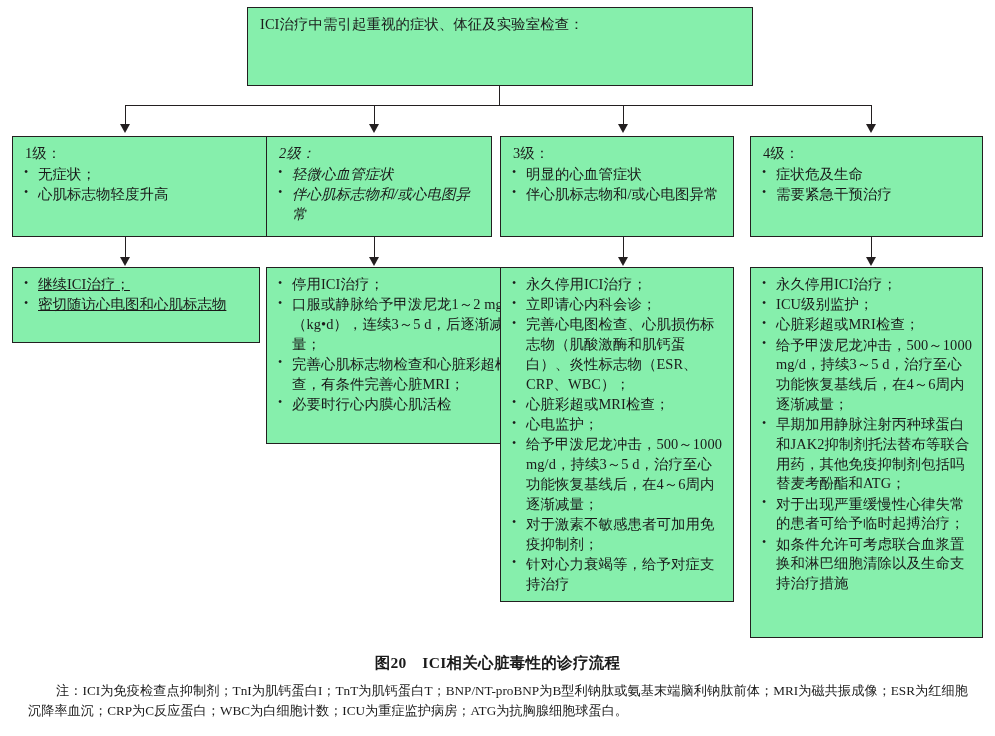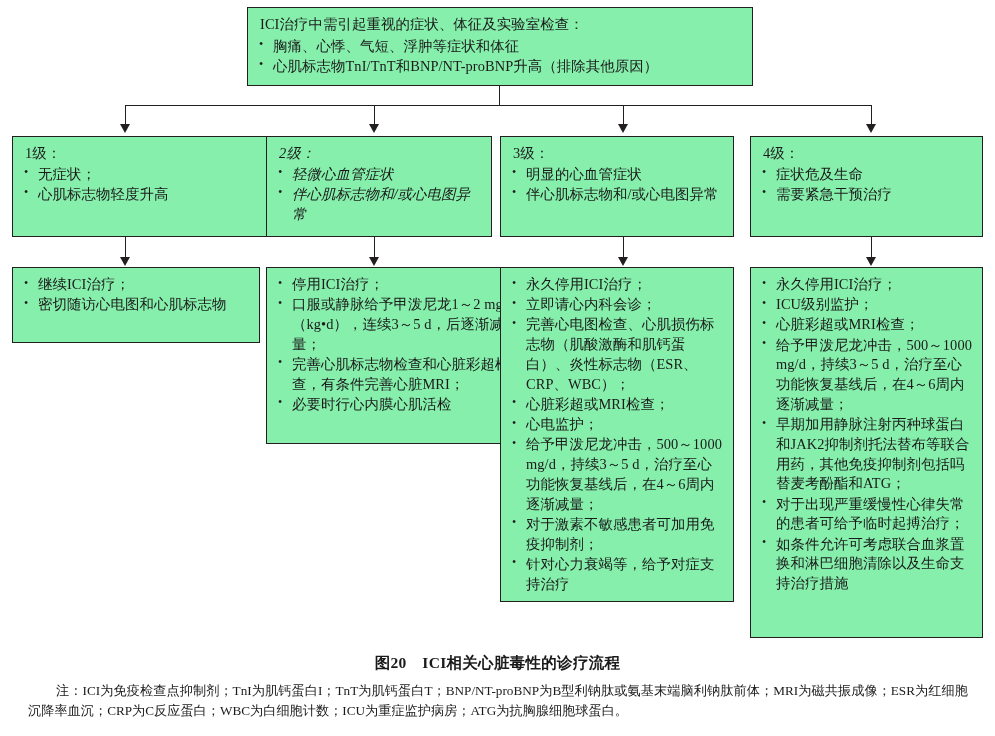--- a/index.html
+++ b/index.html
@@ -62,21 +62,21 @@
     top: 136px;
     height: 101px;
   }
   #grade-box-1 { left: 12px;  width: 256px; }
   #grade-box-2 { left: 266px; width: 226px; font-style: italic; }
   #grade-box-3 { left: 500px; width: 234px; }
   #grade-box-4 { left: 750px; width: 233px; }
 
   
   .tx-box { top: 267px; }
-  #tx-box-1 { left: 12px;  width: 248px; height: 76px; }
+  #tx-box-1 { left: 12px;  width: 248px; height: 76px; text-decoration: underline; }
   #tx-box-2 { left: 266px; width: 257px; height: 177px; }
   #tx-box-3 { left: 500px; width: 234px; height: 335px; }
   #tx-box-4 { left: 750px; width: 233px; height: 371px; }
 
   
   .ln {
     position: absolute;
     background: #231f20;
   }
   .ln.v { width: 1.4px; }
@@ -109,24 +109,20 @@
   }
   #note .indent { display: inline-block; width: 28px; }
 </style>
 </head>
 <body>
 
 <div id="flow">
 
   <div class="box" id="header-box">
     <div class="head">ICI治疗中需引起重视的症状、体征及实验室检查：</div>
-    <ul>
-      <li>胸痛、心悸、气短、浮肿等症状和体征</li>
-      <li>心肌标志物TnI/TnT和BNP/NT-proBNP升高（排除其他原因）</li>
-    </ul>
   </div>
 
   <div class="ln v" style="left:499px; top:86px; height:20px;"></div>
   <div class="ln h" style="left:125px; top:105px; width:747px;"></div>
 
   <div class="ln v" style="left:125px; top:105px; height:19px;"></div>
   <div class="arrow" style="left:120px; top:124px;"></div>
 
   <div class="ln v" style="left:374px; top:105px; height:19px;"></div>
   <div class="arrow" style="left:369px; top:124px;"></div>

